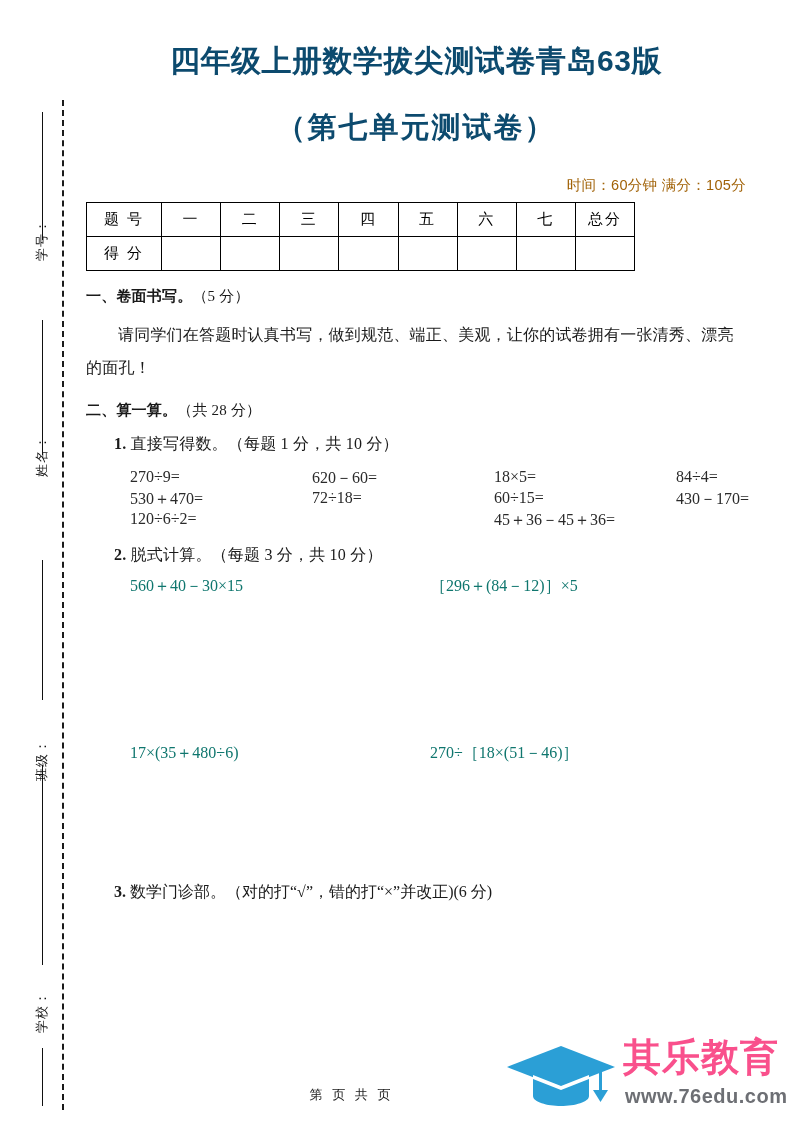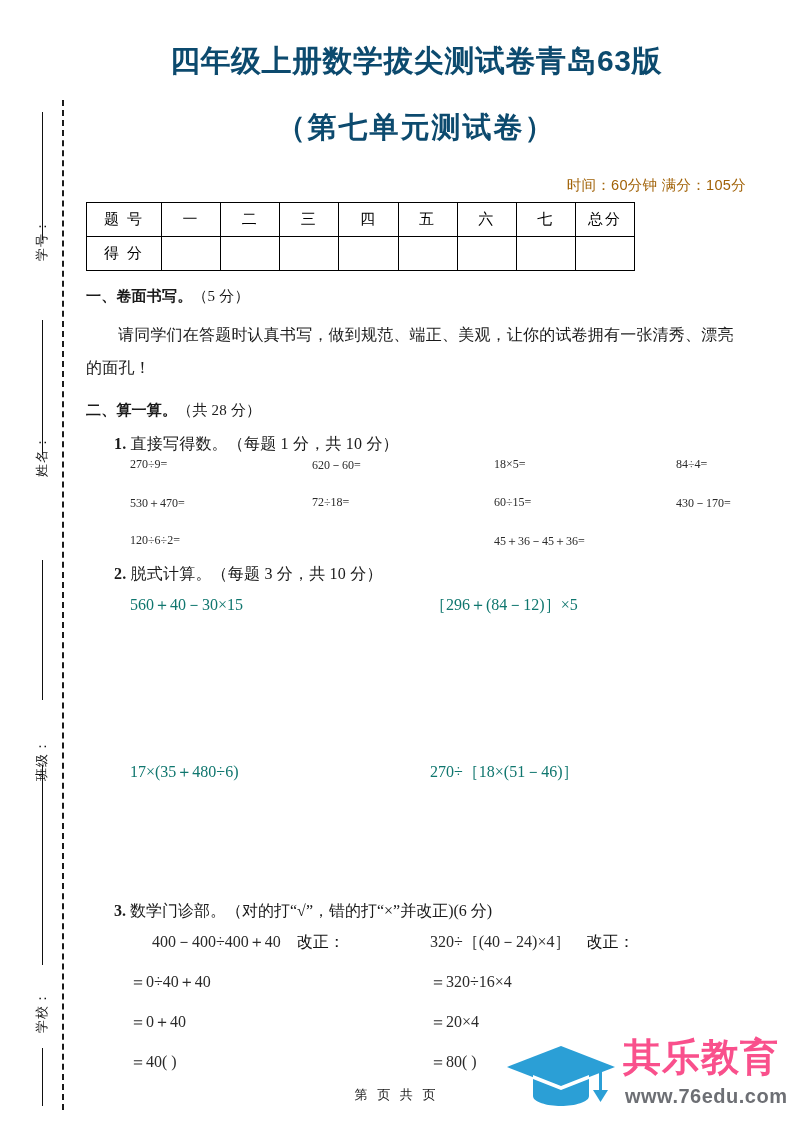--- a/index.html
+++ b/index.html
@@ -97,25 +97,24 @@
   .q-head{
     font-size:16px;
     margin-top:14px;
     margin-left:28px;
     letter-spacing:0.2px;
   }
   .q-head b{font-family:"Liberation Serif",serif;}
 
   .eqgrid{
     margin-left:44px;
-    margin-top:2px;
+    margin-top:13px;
     display:grid;
     grid-template-columns:182px 182px 182px 1fr;
-    row-gap:21px;
-    font-size:12px;
+    font-size:16px;
   }
   .eqgrid .cell{white-space:nowrap;color:#2a2a2a;}
 
   .eq2{
     margin-left:44px;
     margin-top:10px;
     display:grid;
     grid-template-columns:300px 1fr;
     font-size:16px;
   }
@@ -134,21 +133,21 @@
     grid-template-columns:300px 1fr;
     row-gap:19px;
     font-size:16px;
   }
   .dz-grid .cell{white-space:nowrap;color:#2a2a2a;}
   .dz-grid .cell .gz{margin-left:16px;color:#111;}
   .dz-grid .cell.indent{padding-left:22px;}
 
   
   .footer{
-    position:absolute;left:0;top:1086px;width:793px;text-align:center;
+    position:absolute;left:0;top:1086px;width:703px;text-align:center;
     font-family:"Liberation Sans","DejaVu Sans",sans-serif;
     font-size:13px;letter-spacing:3px;color:#222;
   }
   .logo{
     position:absolute;left:505px;top:1036px;width:280px;height:80px;
   }
   .cap{position:absolute;left:0;top:6px;width:112px;height:66px;}
   .brand{
     position:absolute;left:118px;top:2px;
     font-family:"Liberation Sans","DejaVu Sans",sans-serif;
@@ -258,37 +257,20 @@
     <div class="eq2 row2">
       <div class="cell">17×(35＋480÷6)</div>
       <div class="cell">270÷［18×(51－46)］</div>
     </div>
 
     <div class="dz-head">
       <b>3.</b>
       <span>数学门诊部。</span><span>（对的打“√”，错的打“×”并改正)(6 分)</span>
     </div>
 
-    <div class="dz-grid">
-      <div class="cell indent">
-        <span>400－400÷400＋40</span><span class="gz">改正：</span>
-      </div>
-      <div class="cell">
-        <span>320÷［(40－24)×4］</span><span class="gz">改正：</span>
-      </div>
-
-      <div class="cell">＝0÷40＋40</div>
-      <div class="cell">＝320÷16×4</div>
-
-      <div class="cell">＝0＋40</div>
-      <div class="cell">＝20×4</div>
-
-      <div class="cell">＝40(        )</div>
-      <div class="cell">＝80(        )</div>
-    </div>
 
   </div>
 
   <div class="footer">第 页 共 页</div>
 
   <div class="logo">
     <svg class="cap" viewBox="0 0 112 66">
       <polygon points="56,4 110,25 56,46 2,25" fill="#2b9fd6"></polygon>
       <path d="M28,33 L28,54 C28,60 42,64 56,64 C70,64 84,60 84,54 L84,33 L56,44 Z" fill="#2b9fd6"></path>
       <path d="M28,33 L56,44 L84,33 L84,37 L56,48 L28,37 Z" fill="#ffffff"></path>

